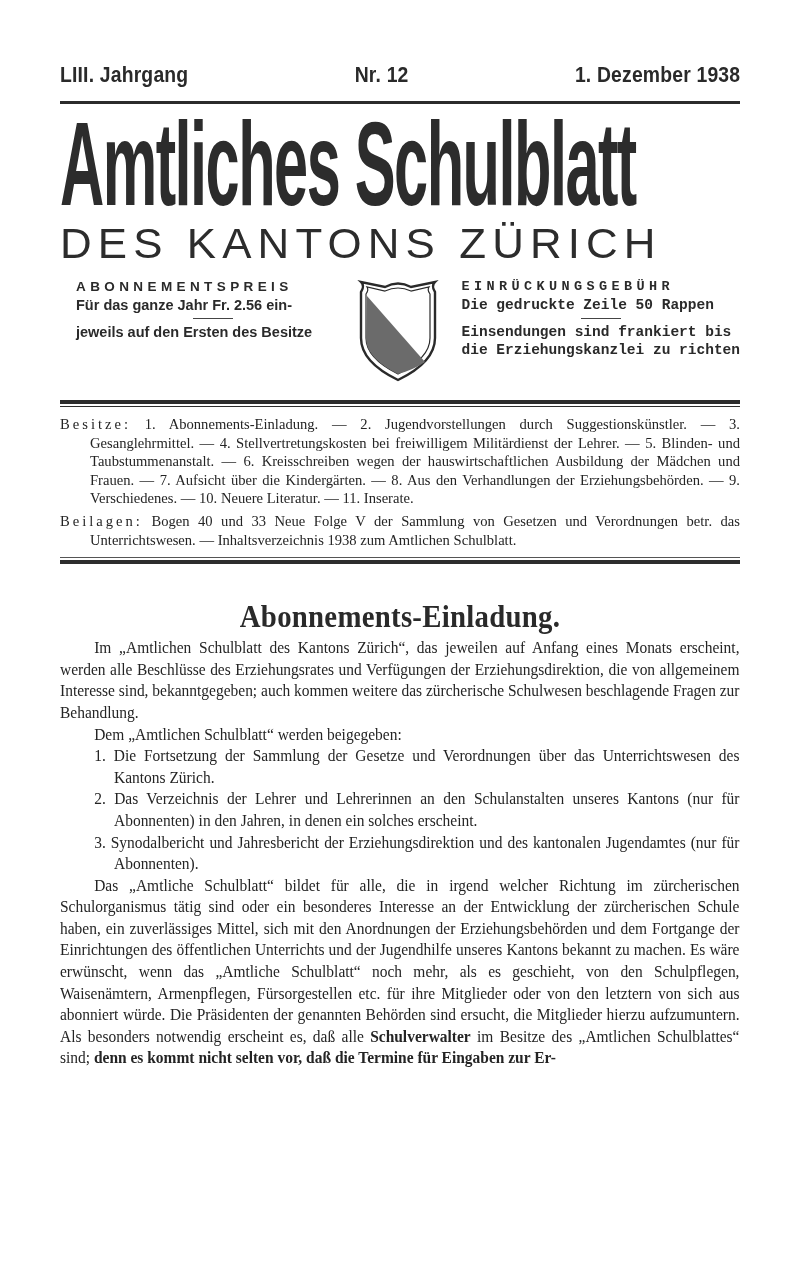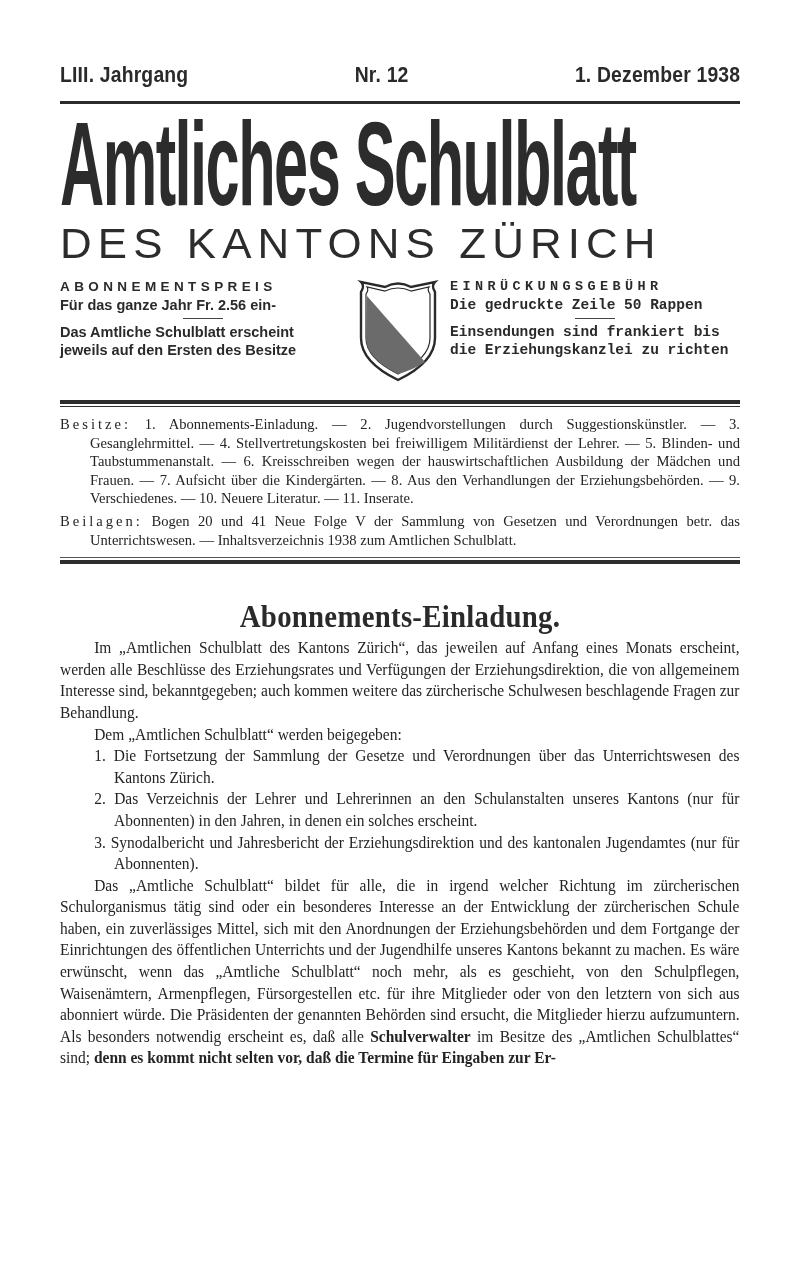--- a/index.html
+++ b/index.html
@@ -11,21 +11,21 @@
       letter-spacing: 0.2px; transform: scaleX(0.88); transform-origin: left; width: 773px; height: 32px; color: #2a2a2a; }
     .rule-thick { height: 3px; background: #2b2b2b; margin-top: 7px; }
 
     .masthead { font-family: "Liberation Sans", sans-serif; font-weight: bold;
       font-size: 118px; line-height: 112px; letter-spacing: -3px; color: #2c2c2c;
       transform: scale(0.52, 1.0); transform-origin: left top; white-space: nowrap; width: 1310px; margin-top: 4px; height: 116px; }
     .subtitle { font-family: "Liberation Sans", sans-serif; font-size: 43px; line-height: 46px;
       letter-spacing: 6px; color: #2c2c2c; margin-top: -4px; white-space: nowrap; transform: scaleX(1.02); transform-origin: left; }
 
     .infobar { display: flex; justify-content: space-between; margin-top: 12px; height: 112px; }
-    .infocol { width: 285px; font-family: "Liberation Sans", sans-serif; font-size: 14.5px; line-height: 18px; color: #2a2a2a; }
+    .infocol { width: 285px; font-family: "Liberation Sans", sans-serif; font-size: 14.5px; line-height: 18px; color: #2a2a2a; margin-left: 16px; }
     .infocol.right { width: 290px; text-align: justify; font-family: Liberation Mono, monospace; }
     .spaced { font-weight: bold; letter-spacing: 4.4px; font-size: 13.5px; }
     .infocol .ln { white-space: nowrap; font-weight: bold; }
     .minirule { width: 40px; height: 1px; background: #444; margin: 4px auto 4px auto; }
     .shield { width: 100px; display: flex; justify-content: center; align-items: flex-start; padding-top: 0px; }
 
     .dblrule { margin-top: 10px; }
     .dblrule .a { height: 4px; background: #2d2d2d; }
     .dblrule .b { height: 1px; background: #2d2d2d; margin-top: 2px; }
     .dblrule2 .a { height: 1px; background: #555; }
@@ -59,21 +59,20 @@
   <div class="rule-thick"></div>
 
   <div class="masthead">Amtliches Schulblatt</div>
   <div class="subtitle">DES KANTONS ZÜRICH</div>
 
   <div class="infobar">
     <div class="infocol">
       <div class="spaced">ABONNEMENTSPREIS</div>
       <div class="ln">Für das ganze Jahr Fr. 2.56 ein-</div>
       <div class="minirule"></div>
-      <div class="ln">Das Amtliche Schulblatt erscheint</div>
       <div class="ln">jeweils auf den Ersten des Besitze</div>
     </div>
 
     <div class="shield">
       <svg width="86" height="104" viewBox="0 0 86 104">
         <path d="M6 14 Q10 8 6 4 L30 9 Q43 2 56 9 L80 4 Q76 8 80 14 L80 60 Q80 84 43 102 Q6 84 6 60 Z" fill="#fff" stroke="#2a2a2a" stroke-width="2.4"></path>
         <path d="M11 16 Q14 12 12 9 L30 13 Q43 7 56 13 L74 9 Q72 12 75 16 L75 60 Q75 80 43 96 Q11 80 11 60 Z" fill="none" stroke="#2a2a2a" stroke-width="1.2"></path>
         <path d="M12 18 L70 84 Q58 92 43 96 Q11 80 11 60 Z" fill="#6b6b6b"></path>
       </svg>
     </div>
@@ -92,21 +91,21 @@
       <div class="b"></div>
     </div>
 
   <div class="serif contents">
     <div class="hang">
       <span class="lbl">Besitze:</span>
       <span>1. Abonnements-Einladung. — 2. Jugendvorstellungen durch Suggestionskünstler. — 3. Gesanglehrmittel. — 4. Stellvertretungskosten bei freiwilligem Militärdienst der Lehrer. — 5. Blinden- und Taubstummenanstalt. — 6. Kreisschreiben wegen der hauswirtschaftlichen Ausbildung der Mädchen und Frauen. — 7. Aufsicht über die Kindergärten. — 8. Aus den Verhandlungen der Erziehungsbehörden. — 9. Verschiedenes. — 10. Neuere Literatur. — 11. Inserate.</span>
     </div>
     <div class="hang bl">
       <span class="lbl">Beilagen:</span>
-      <span>Bogen 20 und 41 Neue Folge V der Sammlung von Gesetzen und Verordnungen betr. das Unterrichtswesen. — Inhaltsverzeichnis 1938 zum Amtlichen Schulblatt.</span>
+      <span>Bogen 40 und 33 Neue Folge V der Sammlung von Gesetzen und Verordnungen betr. das Unterrichtswesen. — Inhaltsverzeichnis 1938 zum Amtlichen Schulblatt.</span>
     </div>
   </div>
 
   <div class="dblrule dblrule2" style="margin-top:8px;">
       <div class="a"></div>
       <div class="b"></div>
     </div>
 
   <div class="sec-title">Abonnements-Einladung.</div>
 

